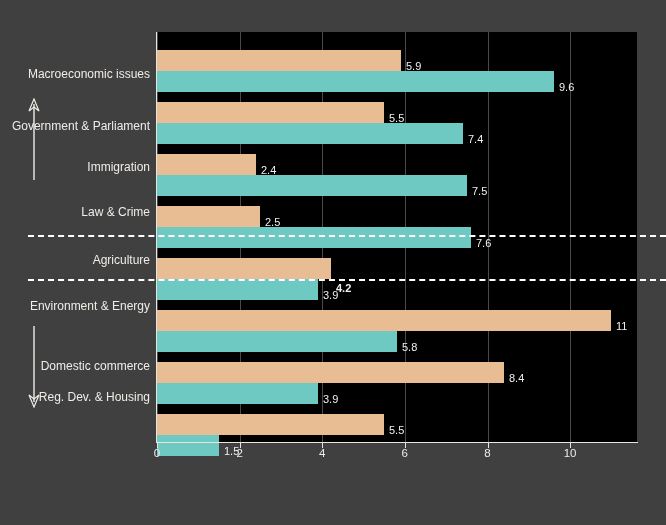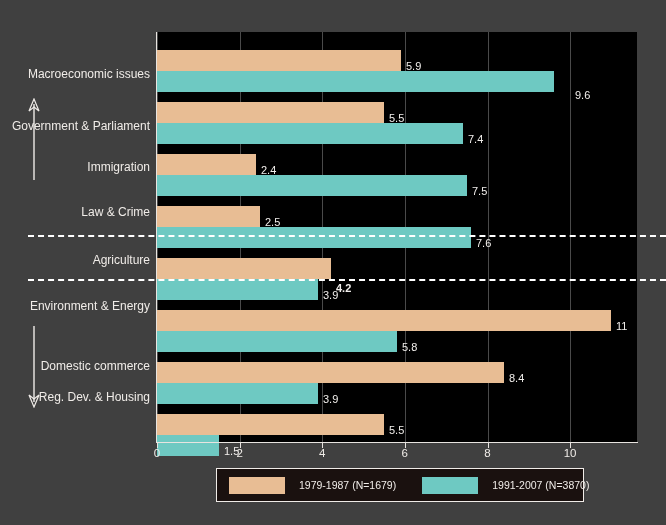--- a/index.html
+++ b/index.html
@@ -184,21 +184,21 @@
     <div class="bar c2" style="top:299px;height:21px;width:239.6px;"></div>
 
     <div class="bar c1" style="top:330px;height:21px;width:347px;"></div>
     <div class="bar c2" style="top:351px;height:21px;width:161.1px;"></div>
 
     <div class="bar c1" style="top:382px;height:21px;width:227.2px;"></div>
     <div class="bar c2" style="top:403px;height:21px;width:62px;"></div>
   </div>
 
   <div class="bar-value" style="left:406px;top:61px;">5.9</div>
-  <div class="bar-value" style="left:559px;top:90px;margin-left:16px;">9.6</div>
+  <div class="bar-value" style="left:559px;top:82px;">9.6</div>
   <div class="bar-value" style="left:389px;top:113px;">5.5</div>
   <div class="bar-value" style="left:468px;top:134px;">7.4</div>
   <div class="bar-value" style="left:261px;top:165px;">2.4</div>
   <div class="bar-value" style="left:472px;top:186px;">7.5</div>
   <div class="bar-value" style="left:265px;top:217px;">2.5</div>
   <div class="bar-value" style="left:476px;top:238px;">7.6</div>
   <div class="bar-value" style="left:336px;top:283px;font-weight:bold;">4.2</div>
   <div class="bar-value" style="left:323px;top:290px;">3.9</div>
   <div class="bar-value" style="left:616px;top:321px;">11</div>
   <div class="bar-value" style="left:402px;top:342px;">5.8</div>
@@ -240,24 +240,14 @@
 
   <svg class="arrow-svg" style="left:24px;top:98px;" width="20" height="82" viewBox="0 0 20 82">
     <line x1="10" y1="82" x2="10" y2="6" stroke="#f0ece8" stroke-width="1.4"></line>
     <path d="M10 1 L5 13 L10 9 L15 13 Z" fill="none" stroke="#f0ece8" stroke-width="1.2"></path>
   </svg>
   <svg class="arrow-svg" style="left:24px;top:326px;" width="20" height="82" viewBox="0 0 20 82">
     <line x1="10" y1="0" x2="10" y2="76" stroke="#f0ece8" stroke-width="1.4"></line>
     <path d="M10 81 L5 69 L10 73 L15 69 Z" fill="none" stroke="#f0ece8" stroke-width="1.2"></path>
   </svg>
 
-  <div id="legend">
-    <div class="legend-entry" style="margin-left:12px;">
-      <div class="legend-swatch c1"></div>
-      <div class="legend-text" style="margin-left:14px;">1979-1987 (N=1679)</div>
-    </div>
-    <div class="legend-entry" style="margin-left:26px;">
-      <div class="legend-swatch c2"></div>
-      <div class="legend-text" style="margin-left:14px;">1991-2007 (N=3870)</div>
-    </div>
-  </div>
 
 </div>
 
 </body></html>

